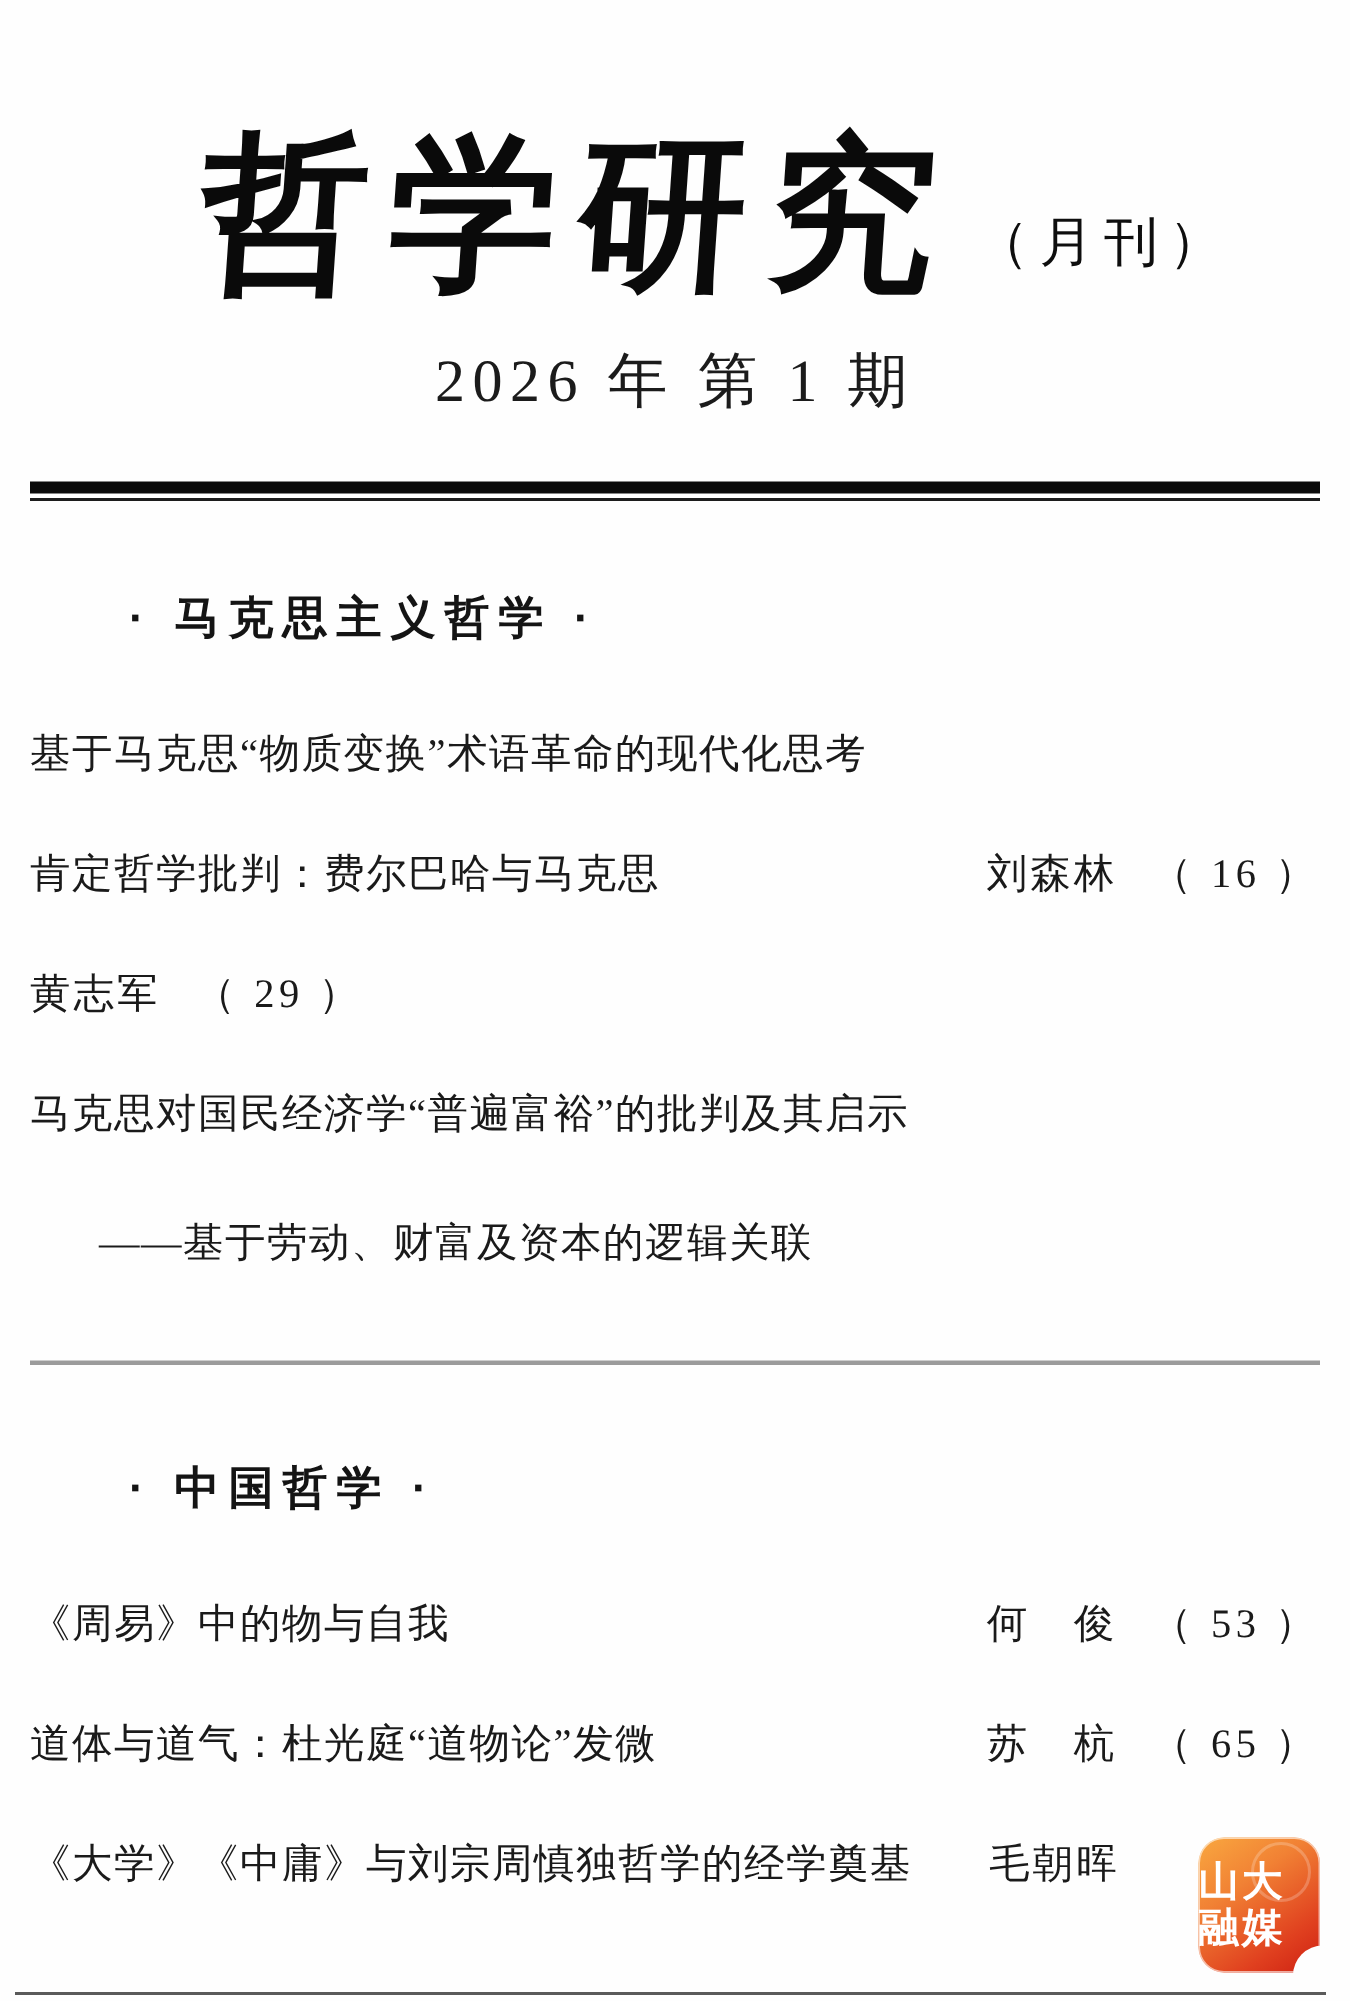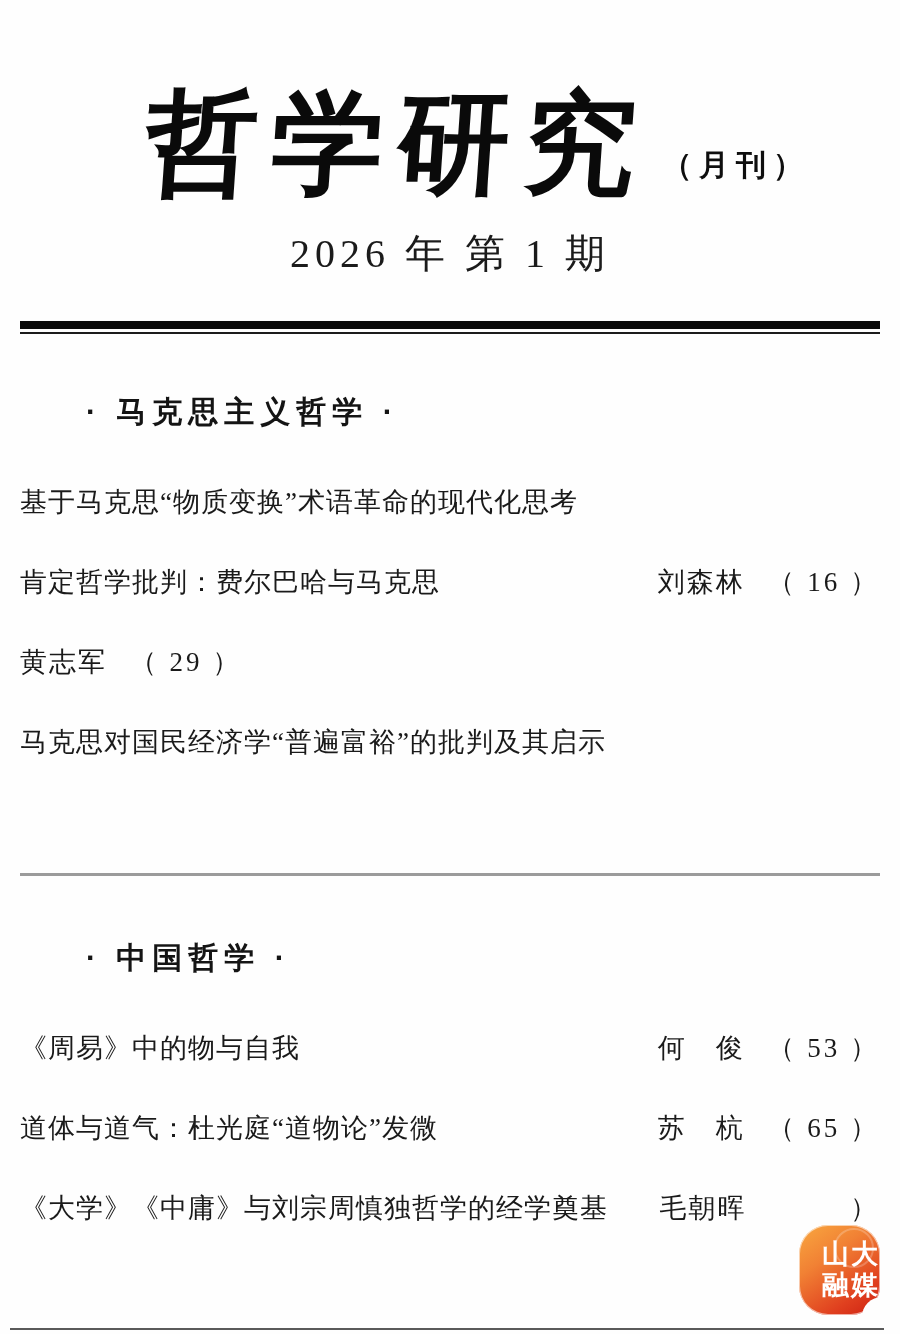--- a/index.html
+++ b/index.html
@@ -11,21 +11,21 @@
   }
   
   .masthead { text-align:center; padding-top:84px; }
   .title-row { display:inline-flex; align-items:flex-end; margin-left:56px; }
   .journal-title {
     font-family:"DejaVu Serif", serif; font-weight:900;
     font-size:112px; line-height:1.05; letter-spacing:14px;
     transform:skewX(-4deg); color:#0a0a0a; white-space:nowrap;
   }
   .journal-subtitle {
-    font-size:30px; font-weight:700; letter-spacing:7px;
+    font-size:36px; font-weight:400; letter-spacing:7px;
     padding:0 0 16px 2px; color:#0e0e0e; white-space:nowrap;margin-left:10px;
   }
   .issue-line { margin-top:24px; font-size:40px; letter-spacing:5px; color:#1b1b1b; }
   
   .rules { margin:40px 20px 0 20px; }
   .rule-thick { height:8px; background:#0a0a0a; }
   .rule-thin  { height:2px; background:#1c1c1c; margin-top:3px; }
   
   .content { padding:0 20px; }
   .section-heading {
@@ -41,23 +41,23 @@
   .toc-row .article-title { letter-spacing:1px; color:#1a1a1a; }
   .toc-row .article-subtitle { padding-left:46px; letter-spacing:1px; color:#1a1a1a; }
   .row-right { white-space:nowrap; color:#1a1a1a; }
   .row-right .author { letter-spacing:2px; }
   .row-right .pageno { margin-left:16px; letter-spacing:3px; }
   .logo-gap { display:inline-block; width:74px; }
   .section-divider { height:3px; background:#9b9b9b; margin-top:62px; }
   
   .watermark {
     position:absolute; left:799px; top:1225px; width:81px; height:90px;
-    border-radius:29px;
+    border-radius:17px;
     background:linear-gradient(145deg, #f9a840 0%, #f18134 35%, #e0401f 75%, #cd2012 100%);
-    display:flex; flex-direction:column; align-items:flex-end; justify-content:center;
+    display:flex; flex-direction:column; align-items:flex-start; justify-content:center;
     color:#ffffff; font-family:"Liberation Sans", sans-serif;
     font-weight:bold; font-size:27px; line-height:1.15; letter-spacing:2px;
     box-shadow:0 0 0 1px rgba(255,255,255,0.6) inset;
   }
   .watermark::before { 
     content:""; position:absolute; top:3px; right:6px; width:36px; height:36px;
     border:2px solid rgba(255,255,255,0.22); border-radius:50%;
   }
   .watermark::after { 
     content:""; position:absolute; right:-2px; bottom:-2px; width:20px; height:20px;
@@ -107,20 +107,21 @@
       <span class="row-right">
         <span class="author">黄志军</span>
         <span class="pageno">（ 29 ）</span>
       </span>
     </div>
 
     <div class="toc-row">
       <span class="article-title">马克思对国民经济学“普遍富裕”的批判及其启示</span>
     </div>
     <div class="toc-row" style="margin-top:52px;">
+      <span class="article-subtitle">——基于劳动、财富及资本的逻辑关联</span>
     </div>
 
     <div class="section-divider"></div>
 
     <div class="section-heading" style="margin-top:62px;">· 中国哲学 ·</div>
 
     <div class="toc-row" style="margin-top:52px;">
       <span class="article-title">《周易》中的物与自我</span>
       <span class="row-right">
         <span class="author">何　俊</span>

